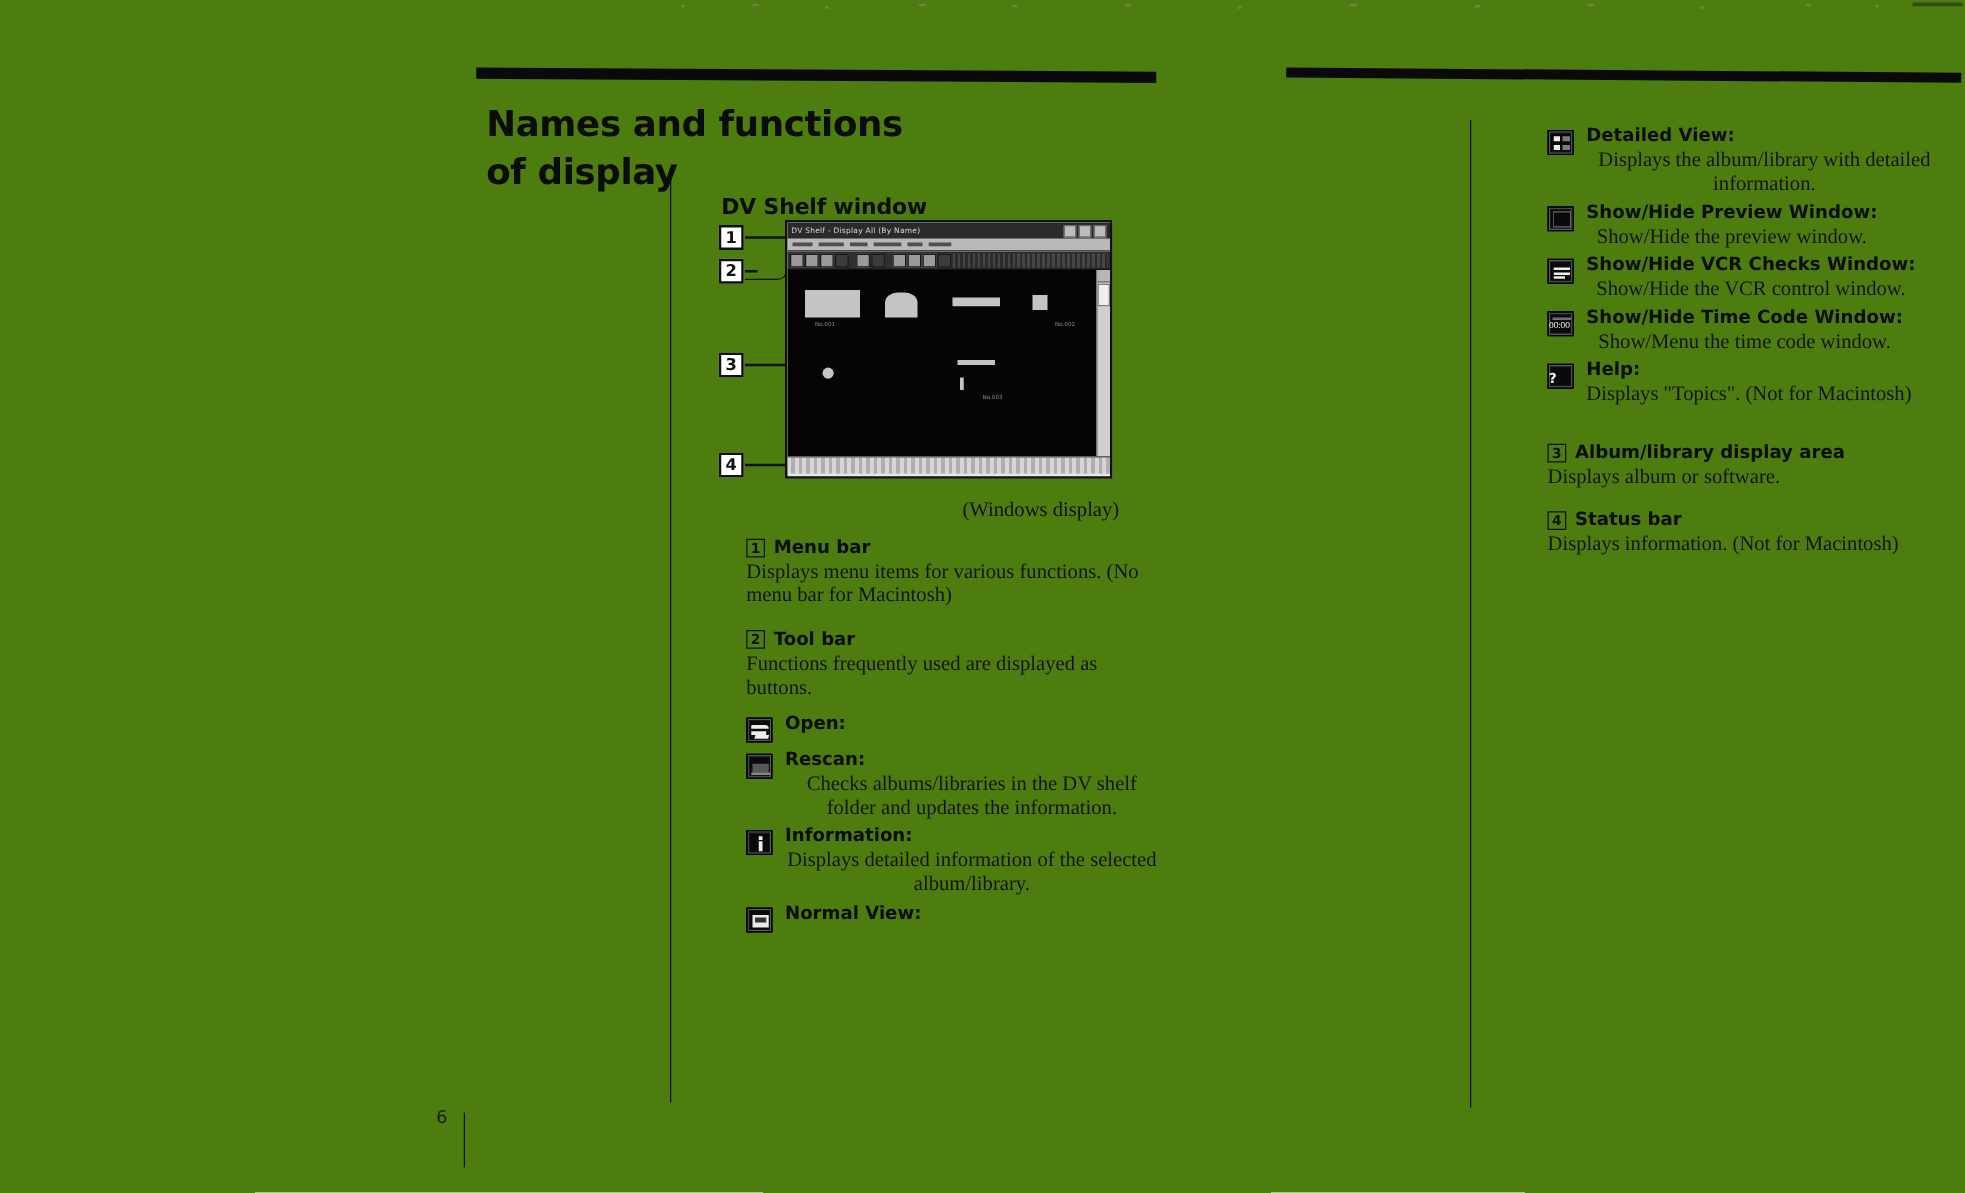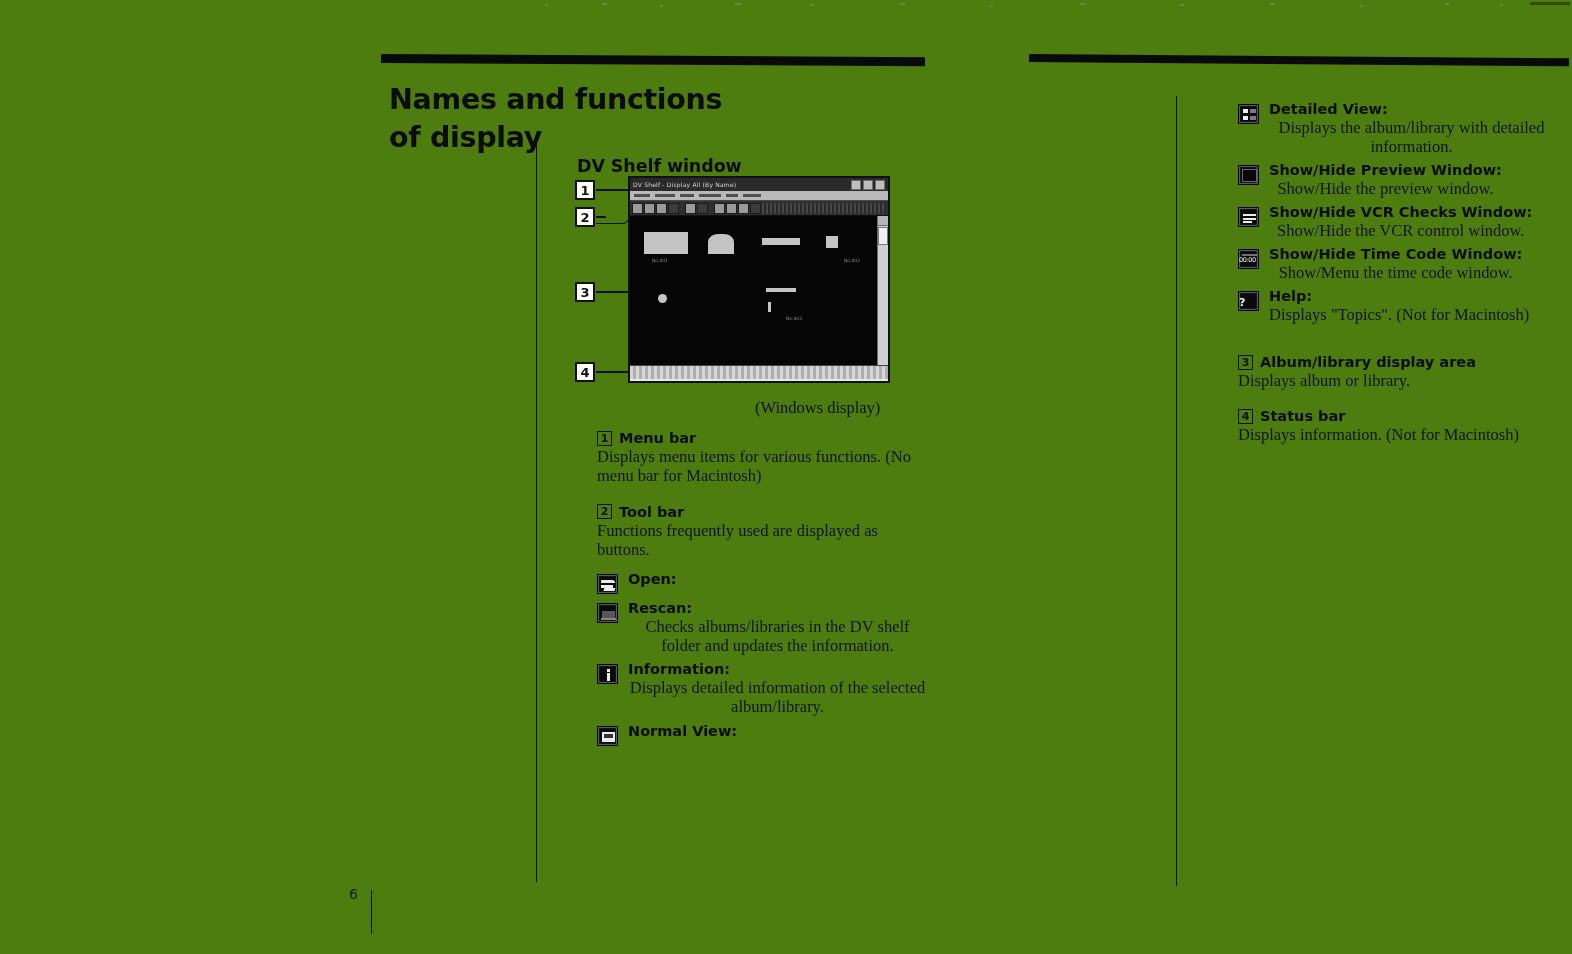--- a/index.html
+++ b/index.html
@@ -264,21 +264,21 @@
   }
   .win-statusbar {
     height: 13px;
     background: repeating-linear-gradient(90deg,#d6d6d6 0 3px,#aeaeae 3px 6px);
     border-top: 1px solid #444;
     filter: blur(.4px);
   }
 
   .fig-caption {
     position: absolute;
-    left: 185px;
+    left: 200px;
     top: 226px;
     font-size: 16.5px;
     color: #111;
     white-space: nowrap;
   }
 
   
   .col-left {
     position: absolute;
     left: 597px;
@@ -676,21 +676,21 @@
         <div class="def-term">Help:</div>
         <div class="def-desc">Displays "Topics". (Not for Macintosh)</div>
       </div>
     </div>
 
     <div class="block">
       <div class="num-head">
         <span class="num-box">3</span>
         <span class="num-label">Album/library display area</span>
       </div>
-      <p class="para">Displays album or library.</p>
+      <p class="para">Displays album or software.</p>
     </div>
 
     <div class="block">
       <div class="num-head">
         <span class="num-box">4</span>
         <span class="num-label">Status bar</span>
       </div>
       <p class="para">Displays information. (Not for Macintosh)</p>
     </div>
 

